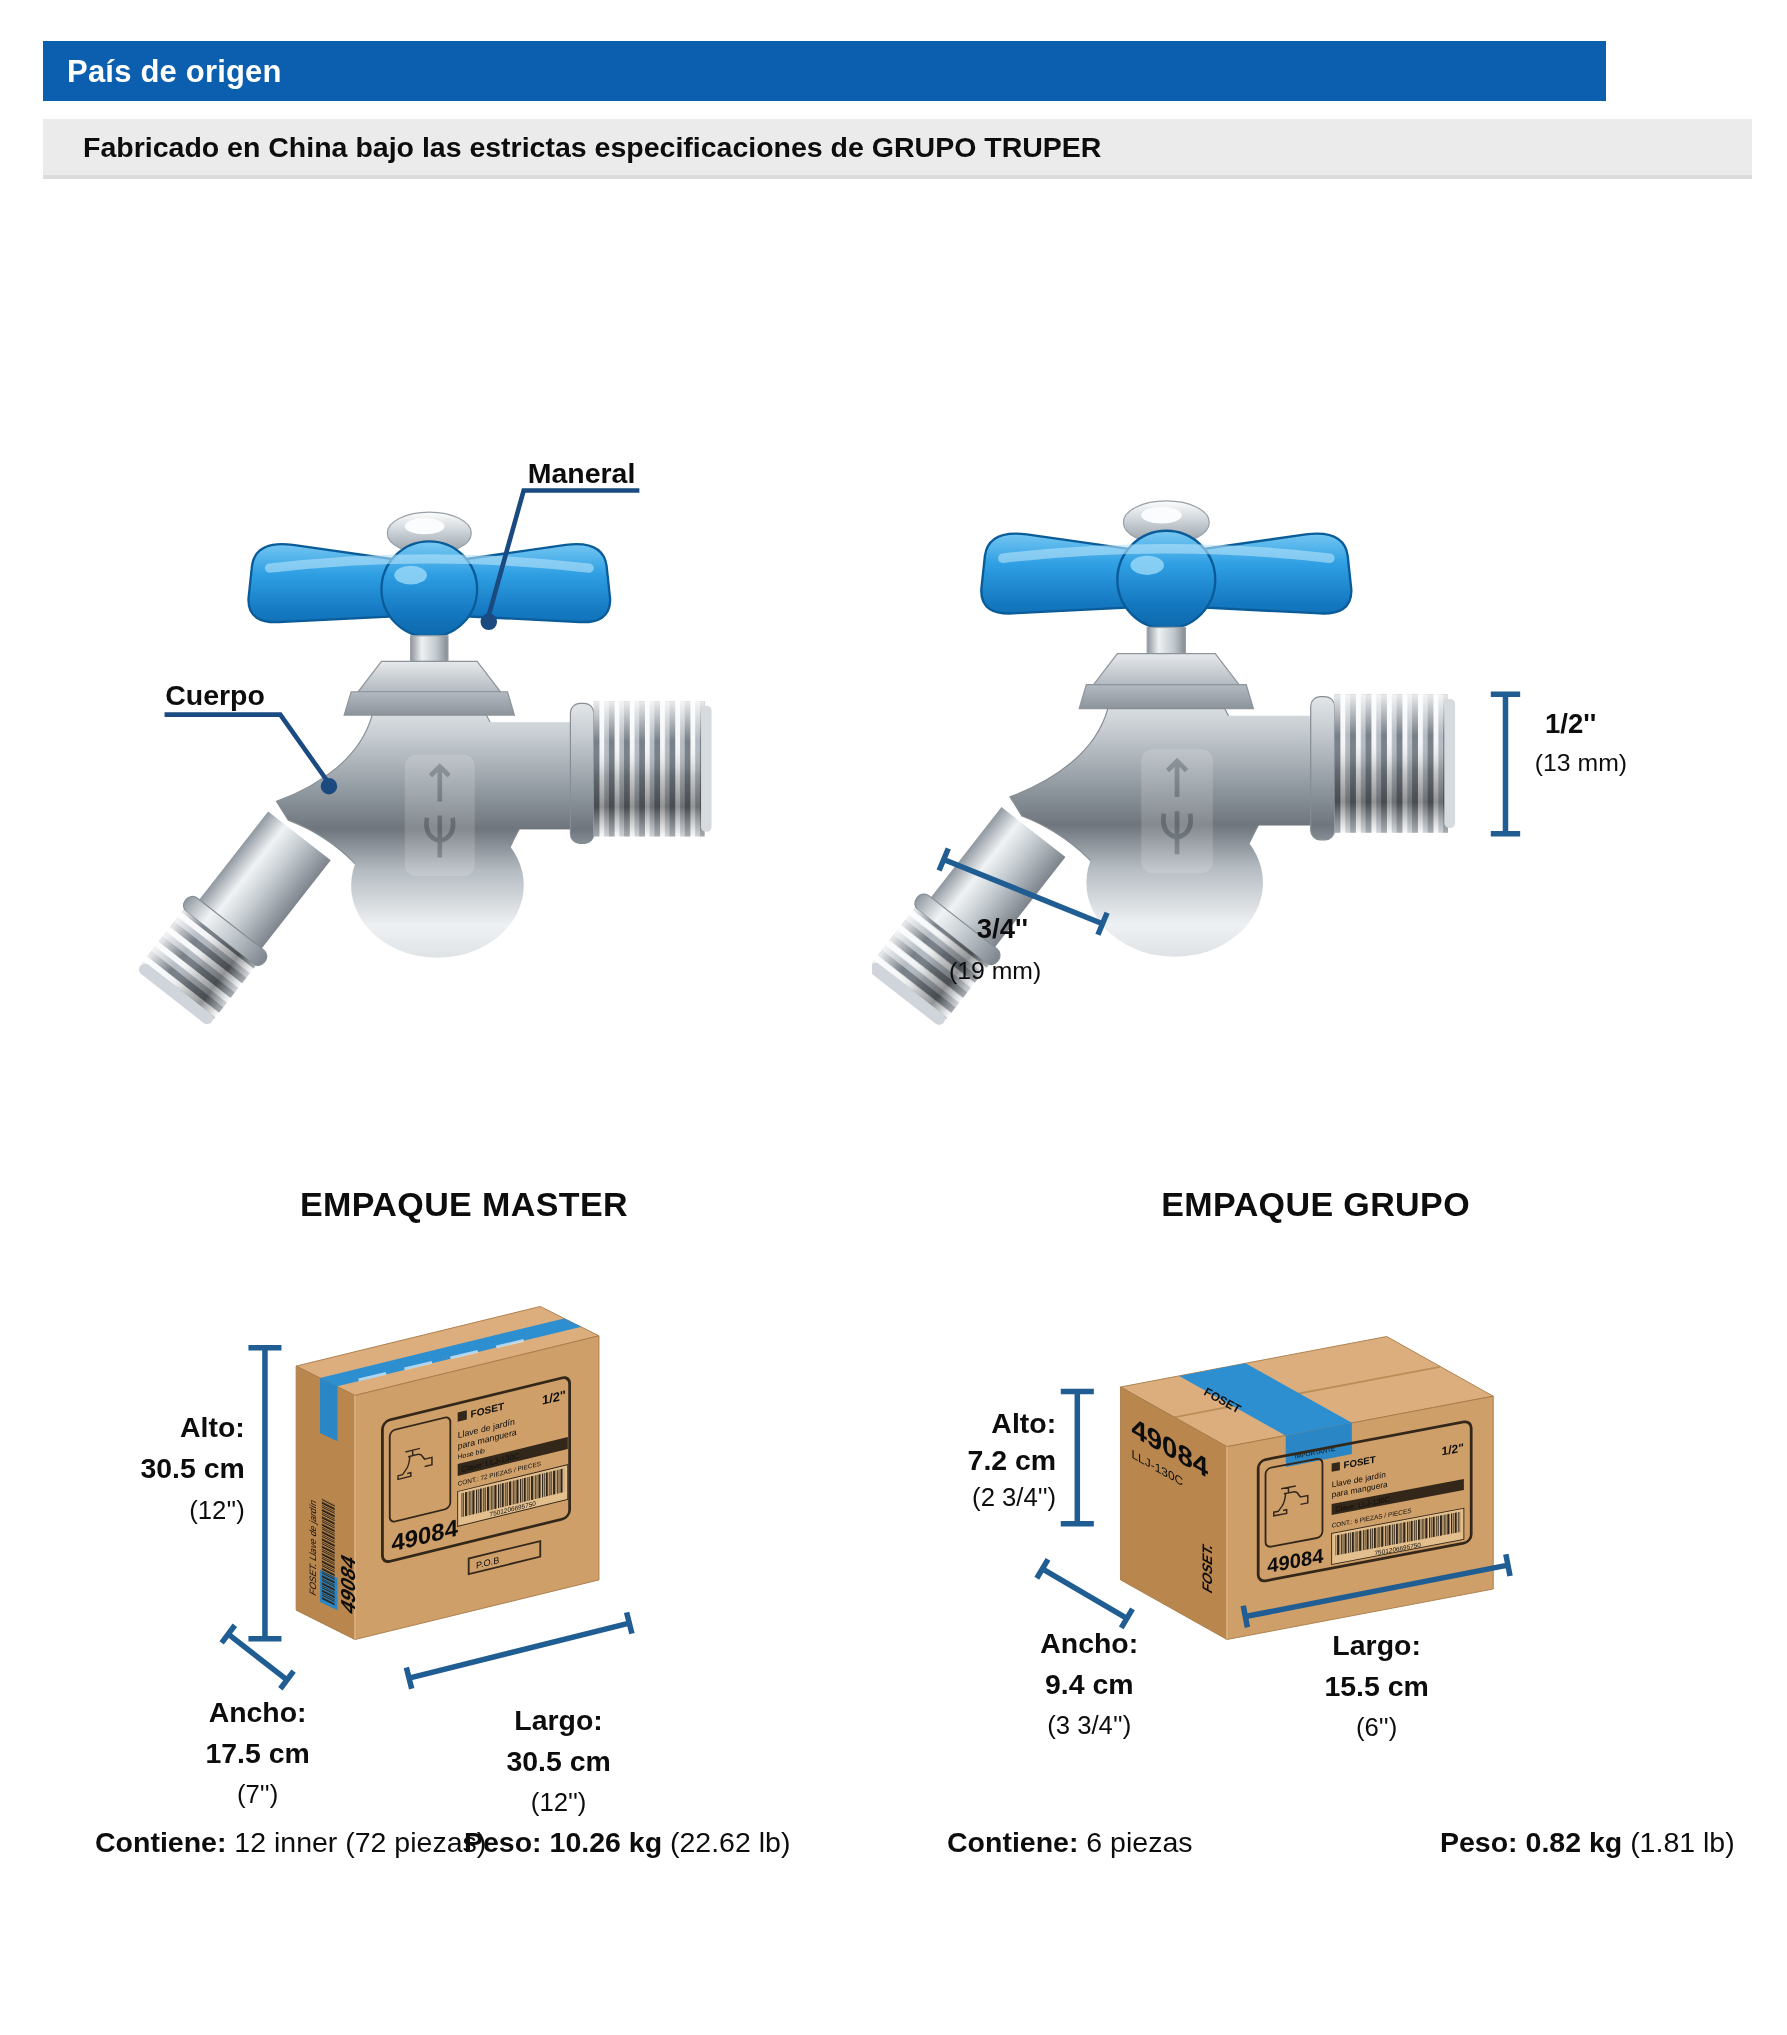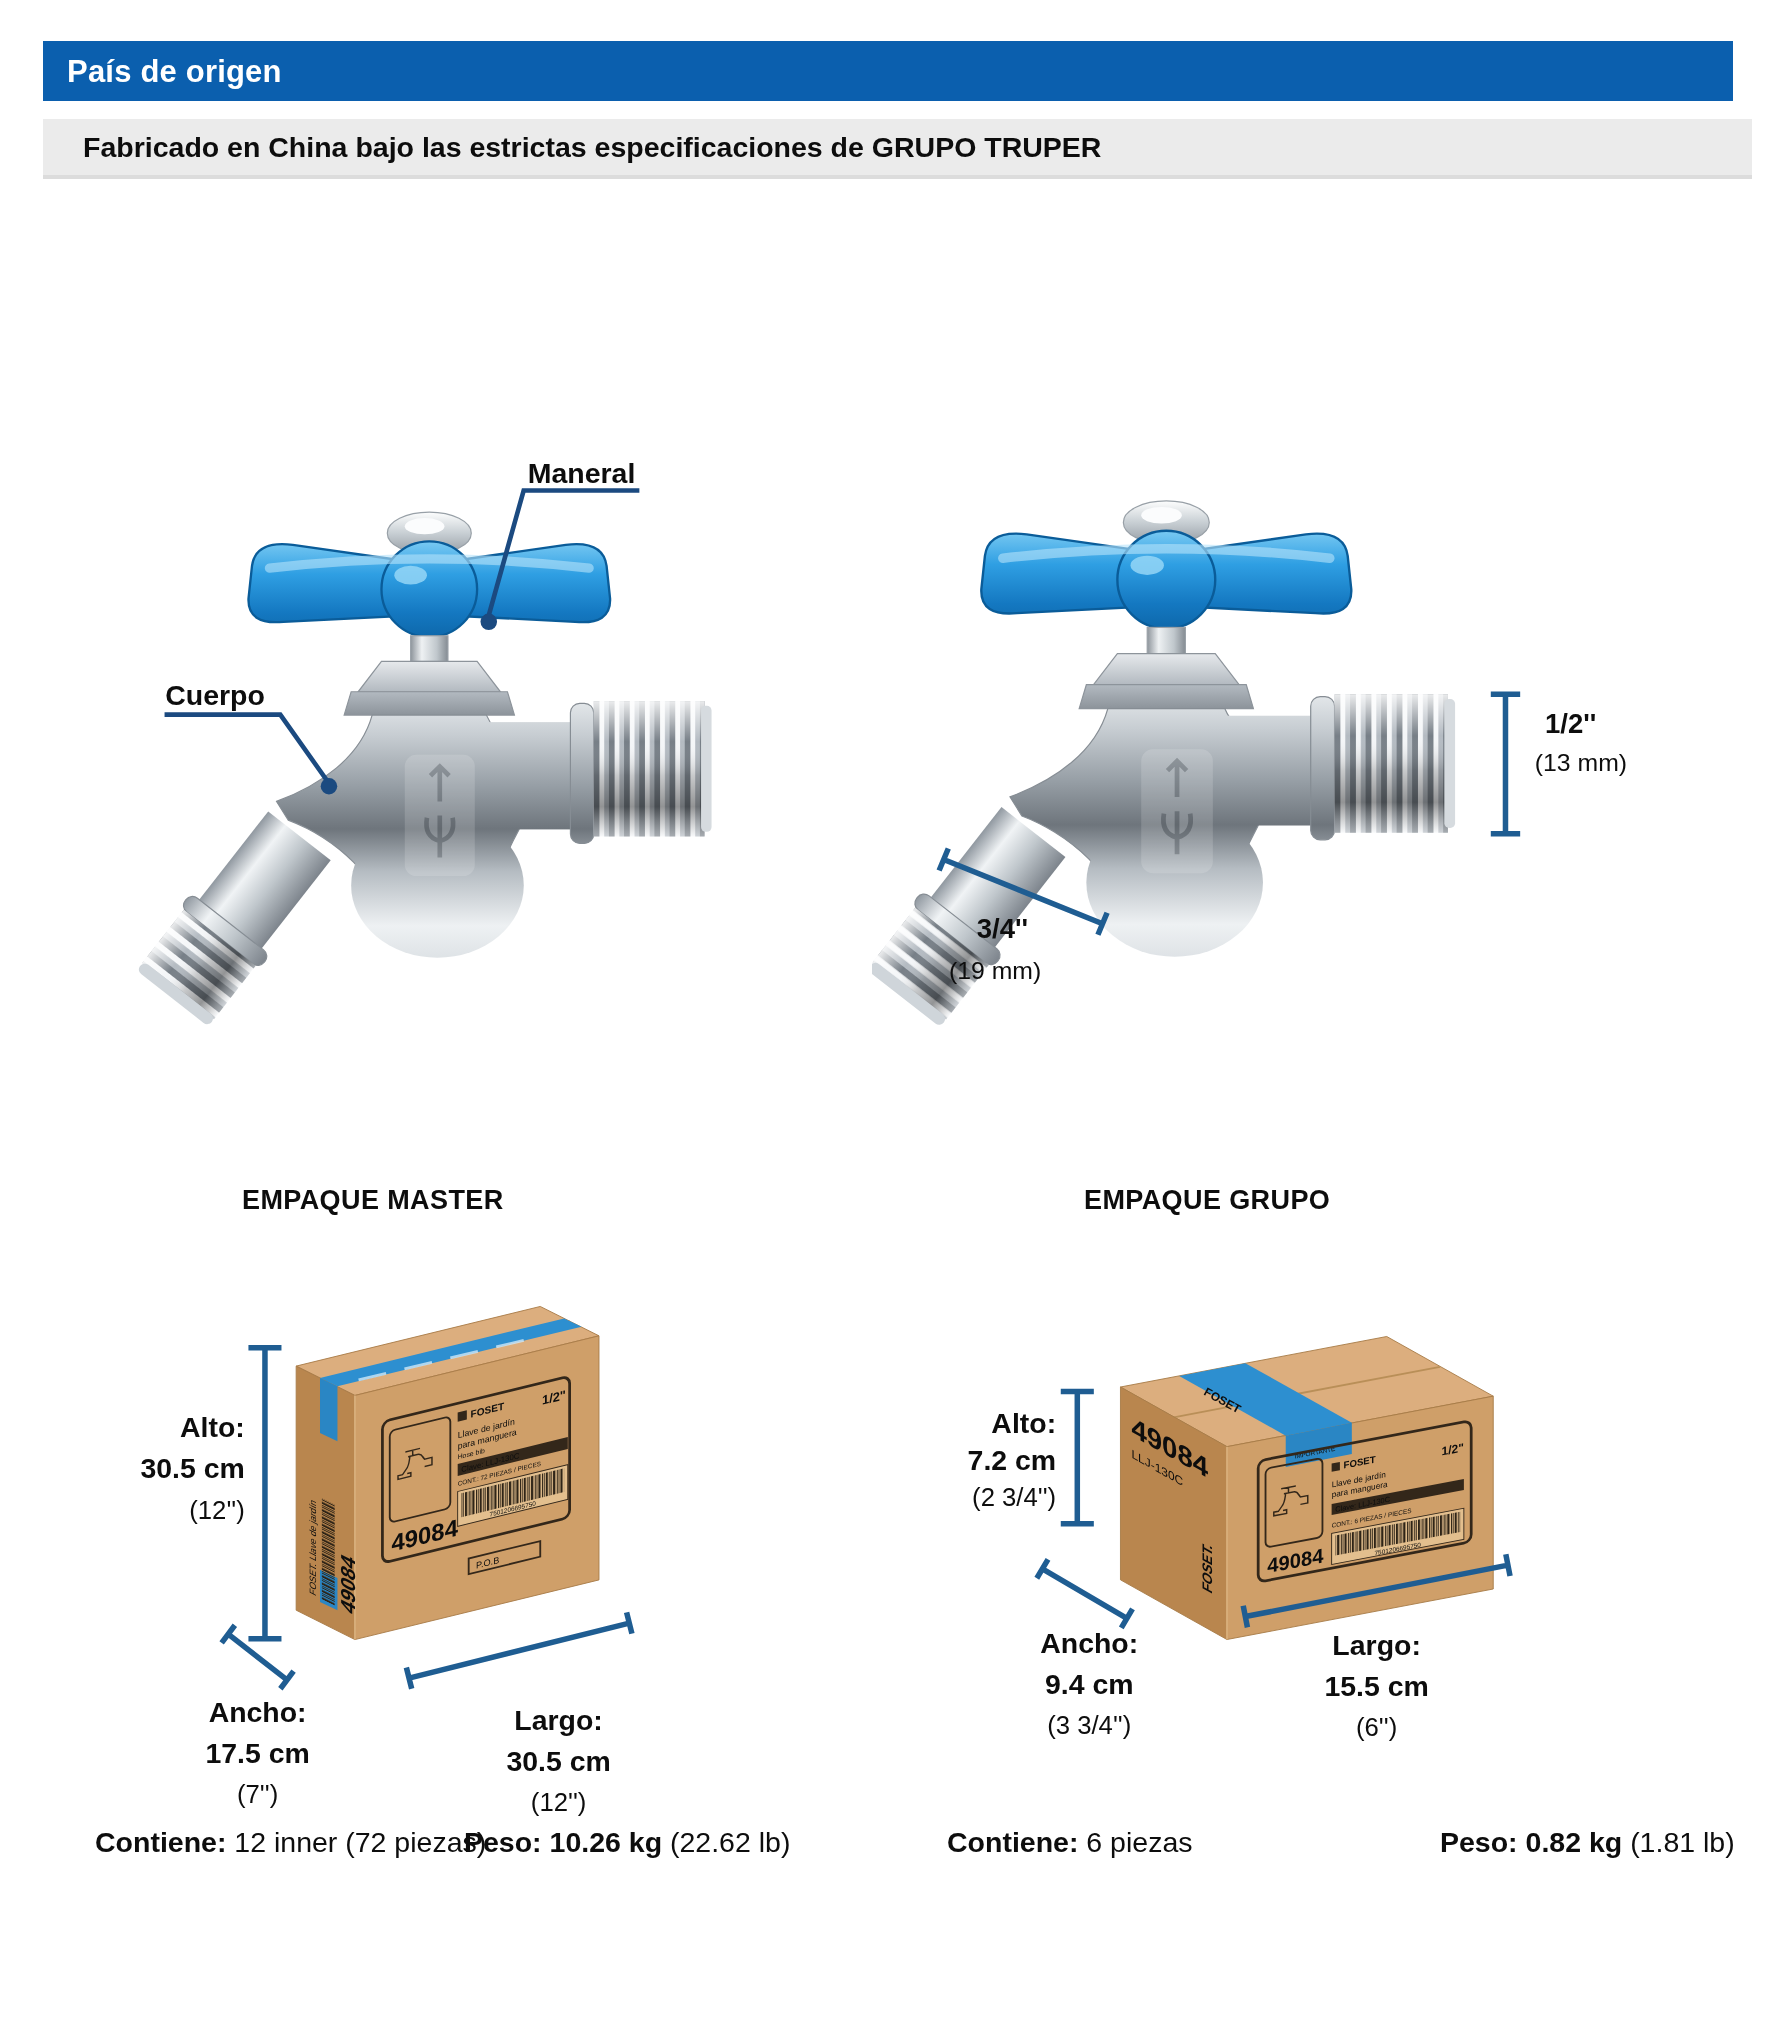--- a/index.html
+++ b/index.html
@@ -1,23 +1,23 @@
 <!DOCTYPE html>
 <html style="font-size:14.7px"><head>
 <meta charset="utf-8">
 <style>
   html,body{margin:0;padding:0;background:#fff;}
   body{font-family:"Liberation Sans",sans-serif;}
   #page{position:relative;width:1787px;height:2036px;background:#ffffff;color:#0d0d0d;overflow:hidden;}
-  .bar{position:absolute;left:43px;width:1690px;height:60px;background:#0b5fae;color:#ffffff;
+  .bar{position:absolute;left:43px;width:1563px;height:60px;background:#0b5fae;color:#ffffff;
        font-size:31px;font-weight:bold;line-height:61px;padding-left:24px;box-sizing:border-box;letter-spacing:0.2px;}
   .graybar{position:absolute;left:43px;top:119px;width:1709px;height:60px;background:#ebebeb;
        border-bottom:4.6px solid #dcdcdc;font-size:28.5px;font-weight:bold;line-height:57px;
        padding-left:40px;box-sizing:border-box;color:#0d0d0d;}
-  .sectitle{position:absolute;width:386px;text-align:left;font-size:27px;font-weight:bold;
+  .sectitle{position:absolute;width:386px;text-align:right;font-size:34px;font-weight:bold;
        letter-spacing:0.4px;color:#0d0d0d;}
   .inforow{position:absolute;font-size:28.5px;color:#0d0d0d;white-space:nowrap;}
   .inforow .b{font-weight:bold;}
   svg{position:absolute;display:block;}
   svg text{font-family:"Liberation Sans",sans-serif;fill:#0d0d0d;}
   .dimtxt{font-weight:bold;font-size:31px;}
   .dimtxt2{font-size:28px;}
   .flabel{font-weight:bold;font-size:31px;}
   .fdim{font-weight:bold;font-size:30px;}
   .fdim2{font-size:27px;}

